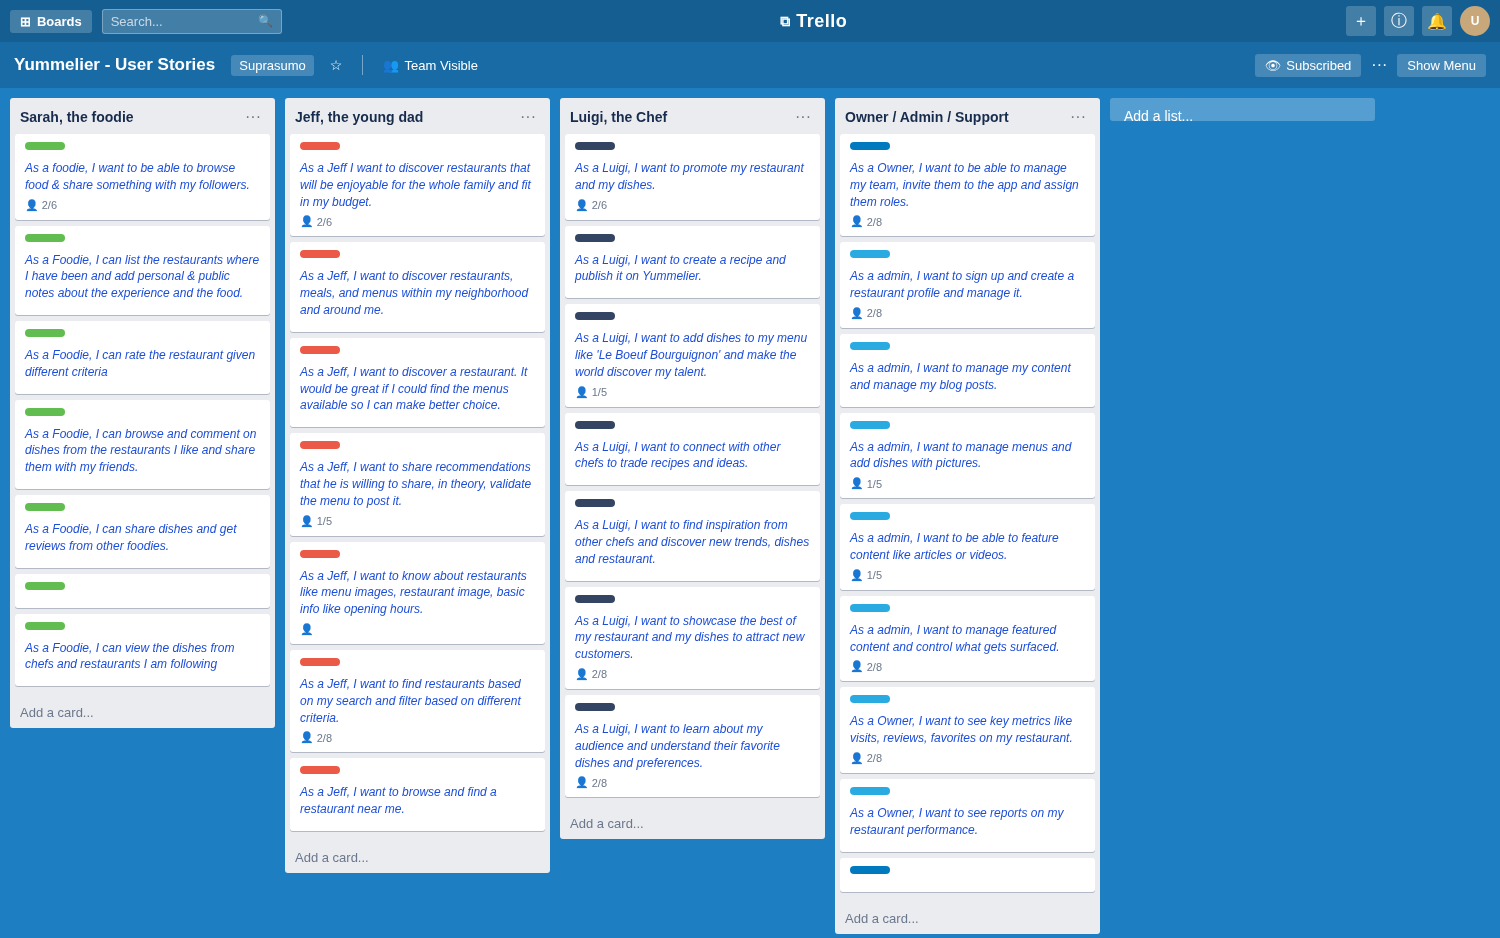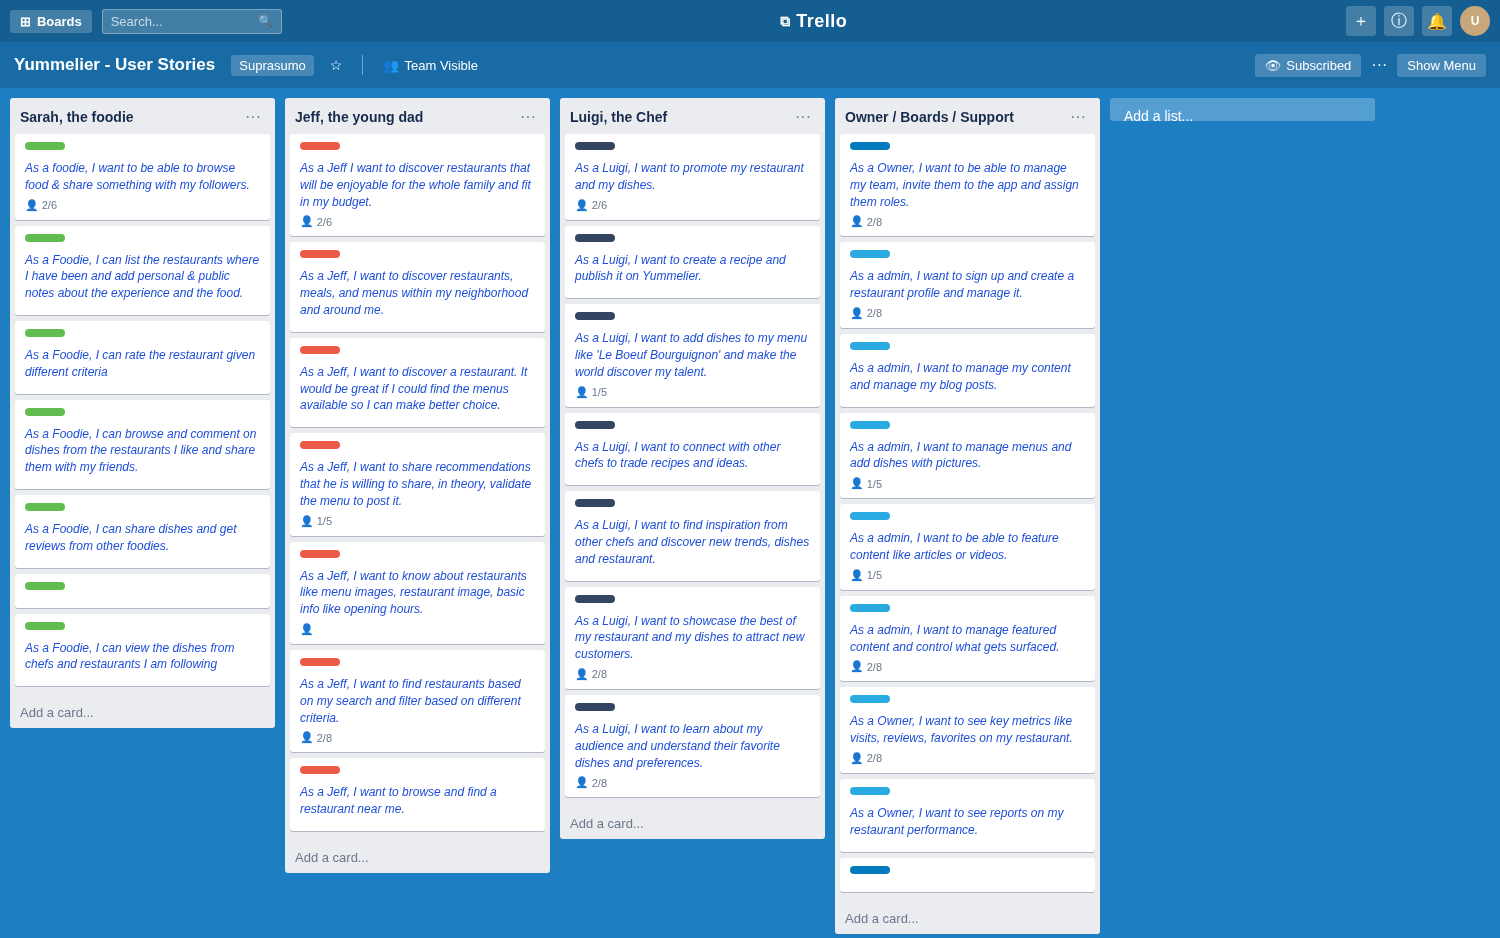--- a/index.html
+++ b/index.html
@@ -308,21 +308,21 @@
             <span class="card-icon">
               <span style="font-size:11px;">👤</span>
               <span>2/8</span>
             </span>
           </div></div>
       </div>
       <button class="add-card-btn">Add a card...</button>
     </div>
     <div class="list">
       <div class="list-header">
-        <span style="font-weight: 700; font-size: 14px;">Owner / Boards / Support</span>
+        <span style="font-weight: 700; font-size: 14px;">Owner / Admin / Support</span>
         <button class="list-menu-btn">···</button>
       </div>
       <div class="list-cards">
         <div class="card"><div class="card-label blue"></div><div class="card-text">As a Owner, I want to be able to manage my team, invite them to the app and assign them roles.</div><div class="card-footer">
             <span class="card-icon">
               <span style="font-size:11px;">👤</span>
               <span>2/8</span>
             </span>
           </div></div>
         <div class="card"><div class="card-label blue-light"></div><div class="card-text">As a admin, I want to sign up and create a restaurant profile and manage it.</div><div class="card-footer">

